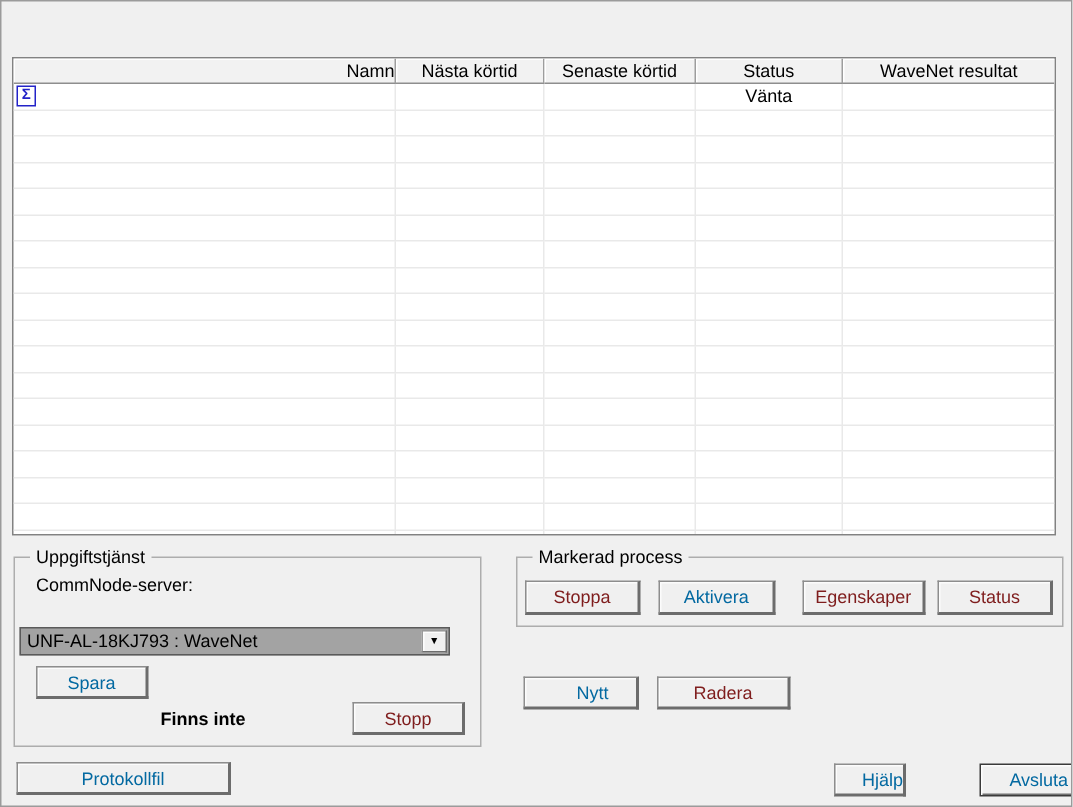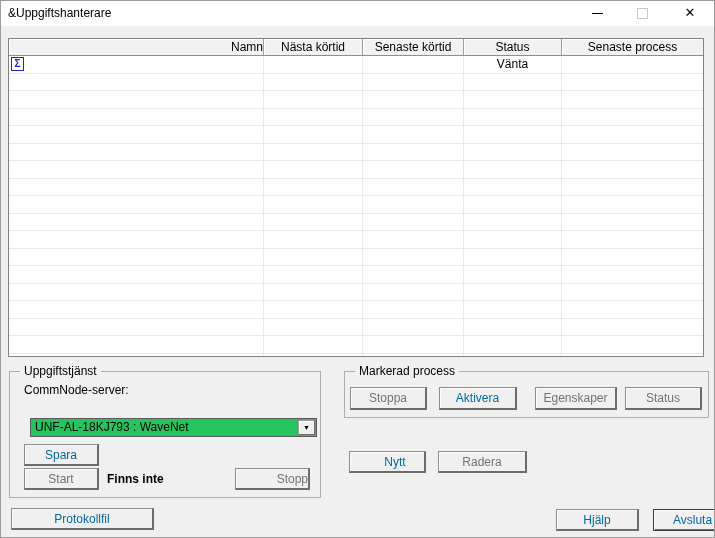--- a/index.html
+++ b/index.html
@@ -45,64 +45,58 @@
     margin-right:5px;flex:0 0 auto;
   }
   
   .groupbox{position:absolute;border:1px solid #adadad;box-sizing:border-box;}
   .gb-label{position:absolute;top:-8px;left:10px;background:#f0f0f0;padding:0 4px;line-height:14px;}
   .gb-service{left:8px;top:370px;width:312px;height:127px;}
   .gb-process{left:343px;top:370px;width:365px;height:47px;}
   .desc{position:absolute;left:14px;top:11px;line-height:14px;}
   
   .combo{
-    position:absolute;left:20px;top:46px;width:287px;height:19px;background:#22c55e;
+    position:absolute;left:3px;top:46px;width:287px;height:19px;background:#a3a3a3;
     border:1px solid #5a5a5a;box-sizing:border-box;display:flex;align-items:center;
   }
   .combo-text{flex:1 1 auto;padding-left:4px;line-height:17px;white-space:nowrap;overflow:hidden;}
   .combo-btn{
     flex:0 0 auto;width:17px;height:15px;margin-right:1px;background:#f0f0f0;
     border:1px solid #9a9a9a;border-right-color:#6c6c6c;border-bottom-color:#6c6c6c;
     box-shadow:inset 1px 1px 0 #fdfdfd;box-sizing:border-box;
     font-size:7px;line-height:13px;text-align:center;color:#000;
   }
   
   .btn{
     position:absolute;background:#f0f0f0;box-sizing:border-box;
     border:1px solid #8d8d8d;border-right:2px solid #6c6c6c;border-bottom:2px solid #6c6c6c;
     box-shadow:inset 1px 1px 0 #fcfcfc;
     font-family:inherit;font-size:12px;color:#0369a1;text-align:center;padding:0;
   }
-  .btn.disabled{color:#737373;}
+  .btn.disabled{color:#7f1d1d;}
   .btn.default{
     border:1px solid #3a3a3a;
     box-shadow:inset 1px 1px 0 #fdfdfd,inset -1px -1px 0 #707070;
     margin-left:24px;
   }
   .finns{position:absolute;left:97px;top:96px;height:22px;line-height:22px;font-weight:600;}
 </style>
 </head>
 <body>
 
 <div class="window">
 
-  <div class="titlebar">
-    <span class="title">&amp;Uppgiftshanterare</span>
-    <span class="tb-btn tb-min"><span class="bar"></span></span>
-    <span class="tb-btn tb-max"><span class="sq"></span></span>
-    <span class="tb-btn tb-close">✕</span>
-  </div>
 
   <div class="listview">
     <div class="lv-header">
       <div class="lv-hcell first">Namn</div>
       <div class="lv-hcell">Nästa körtid</div>
       <div class="lv-hcell">Senaste körtid</div>
       <div class="lv-hcell">Status</div>
-      <div class="lv-hcell last">Senaste process</div>
+      <div class="lv-hcell last">WaveNet resultat</div>
     </div>
     <div class="lv-body" id="lv-body">
       <div class="lv-row">
         <div class="lv-cell name">
           <span class="task-icon">Σ</span>
         </div>
         <div class="lv-cell center"></div>
         <div class="lv-cell center"></div>
         <div class="lv-cell center">Vänta</div>
         <div class="lv-cell center last"></div>
@@ -232,32 +226,31 @@
   <div class="groupbox gb-service">
     <span class="gb-label">Uppgiftstjänst</span>
     <div class="desc">
       <div>CommNode-server:</div>
     </div>
     <div class="combo">
       <span class="combo-text">UNF-AL-18KJ793 : WaveNet</span>
       <span class="combo-btn">▼</span>
     </div>
     <button class="btn" style="left:14px;top:72px;width:75px;height:22px;">Spara</button>
-    <button class="btn disabled" style="left:14px;top:96px;width:75px;height:22px;">Start</button>
     <span class="finns">Finns inte</span>
-    <button class="btn disabled" style="left:225px;top:96px;width:75px;height:22px;text-align:right;">Stopp</button>
+    <button class="btn disabled" style="left:225px;top:96px;width:75px;height:22px;">Stopp</button>
   </div>
 
   <div class="groupbox gb-process">
     <span class="gb-label">Markerad process</span>
     <button class="btn disabled" style="left:5px;top:15px;width:77px;height:23px;">Stoppa</button>
     <button class="btn" style="left:94px;top:15px;width:78px;height:23px;">Aktivera</button>
     <button class="btn disabled" style="left:190px;top:15px;width:82px;height:23px;">Egenskaper</button>
     <button class="btn disabled" style="left:280px;top:15px;width:77px;height:23px;">Status</button>
   </div>
 
   <button class="btn" style="left:348px;top:450px;width:77px;height:22px;padding-left:16px;">Nytt</button>
   <button class="btn disabled" style="left:437px;top:450px;width:89px;height:22px;">Radera</button>
   <button class="btn" style="left:10px;top:507px;width:143px;height:22px;">Protokollfil</button>
-  <button class="btn" style="left:555px;top:508px;width:83px;height:22px;">Hjälp</button>
+  <button class="btn" style="left:555px;top:508px;width:48px;height:22px;text-align:right;">Hjälp</button>
   <button class="btn default" style="left:628px;top:508px;width:79px;height:22px;">Avsluta</button>
 
 </div>
 
 </body></html>

